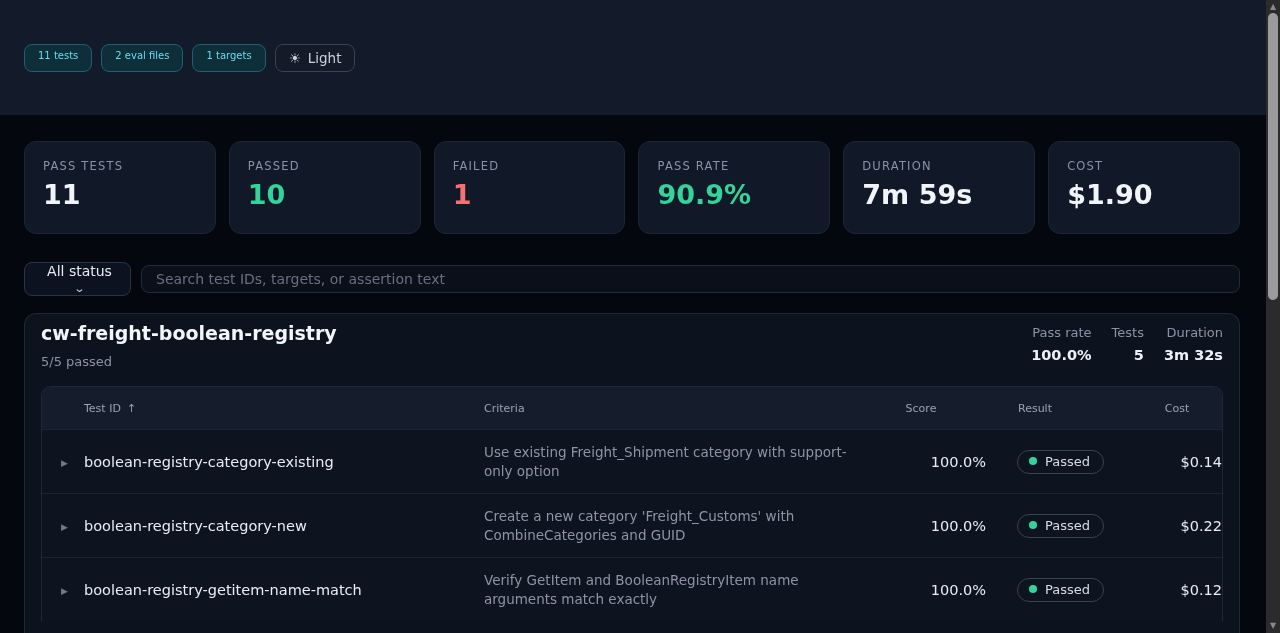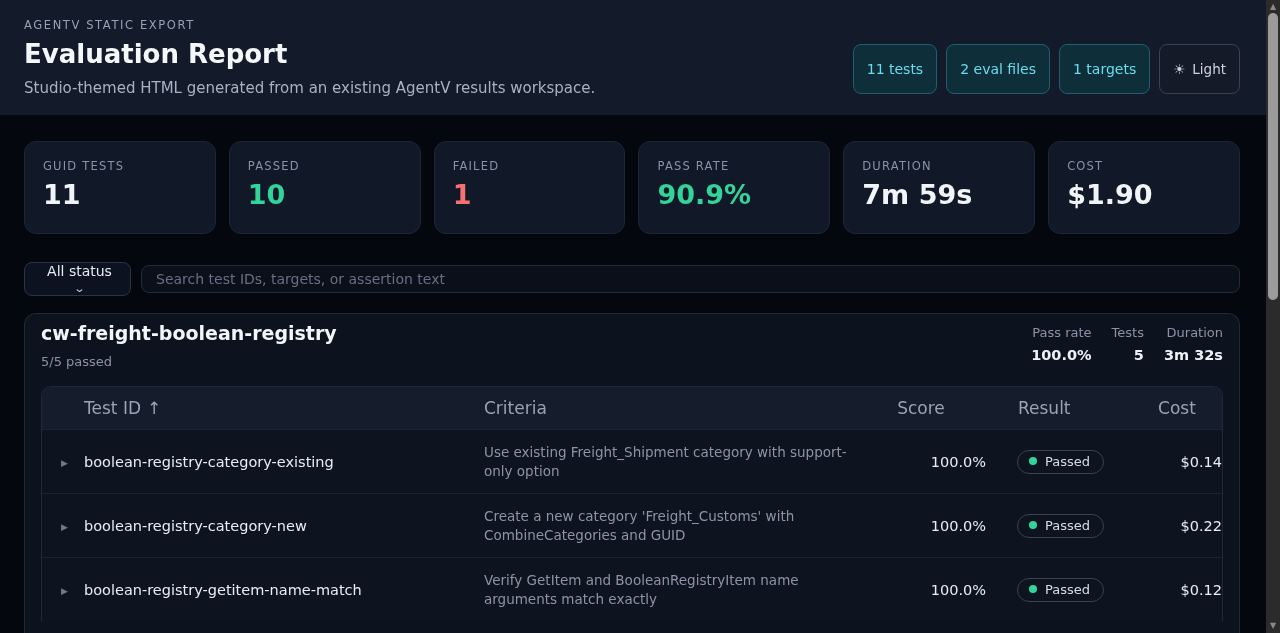--- a/index.html
+++ b/index.html
@@ -11,22 +11,22 @@
   .viewport { position:absolute; left:0; top:0; width:1266px; height:633px; overflow:hidden; }
 
   
   .hero { background:#131a29; padding:16px 26px 22px 24px; height:115px; }
   .hero-row { display:flex; justify-content:space-between; align-items:flex-start; }
   .eyebrow { font-size:11.5px; letter-spacing:1.6px; color:#98a1b3; margin-top:2px; }
   .title { font-size:26px; font-weight:bold; color:#f4f7fb; margin-top:7px; }
   .subtitle { font-size:15px; color:#a9b2c2; margin-top:10px; }
   .hero-badges { display:flex; gap:9px; margin-top:28px; }
   .badge {
-    font-size:14px; color:#69dcee; background:#0e2e3a;
-    border:1px solid #1f5f73; border-radius:8px; padding:16px 13px; white-space:nowrap;
+    font-size:10px; color:#69dcee; background:#0e2e3a;
+    border:1px solid #1f5f73; border-radius:8px; padding:5px 13px; white-space:nowrap;
   }
   .theme-btn {
     font-size:13.5px; color:#ccd2dc; background:#141a27;
     border:1px solid #39424f; border-radius:8px; padding:5px 13px;
     display:flex; align-items:center; gap:7px; cursor:pointer; white-space:nowrap;
   }
 
   
   .stats { display:flex; gap:13px; padding:26px 26px 0 24px; }
   .card {
@@ -65,21 +65,21 @@
 
   
   .table {
     margin:3px 16px 0 16px; border:1px solid #1f2836; border-radius:10px 10px 0 0;
     border-bottom:none; overflow:hidden;
   }
   .tr {
     display:grid; grid-template-columns:26px 392px 1fr 130px 146px 90px;
     align-items:center;
   }
-  .thead { background:#151c2b; height:42px; color:#9aa3b3; font-size:17px; }
+  .thead { background:#151c2b; height:42px; color:#9aa3b3; font-size:11px; }
   .th-testid { padding-left:16px; }
   .th-criteria { padding-left:24px; }
   .th-score, .th-cost { text-align:center; }
   .th-result { padding-left:32px; }
   .sort-arrow { margin-left:6px; color:#9aa3b3; }
   .row { background:#0d131f; height:64px; border-top:1px solid #1b2330; font-size:14.5px; }
   .caret-cell { text-align:right; color:#6f7989; font-size:9px; cursor:pointer; padding-top:2px; }
   .cell-testid { padding-left:16px; color:#e8edf4; }
   .cell-criteria { padding:0 0 0 24px; color:#8b95a6; font-size:13.5px; line-height:19px; }
   .cell-score { text-align:right; color:#e8edf4; }
@@ -105,40 +105,35 @@
     background:#9b9b9b; border-radius:6px;
   }
 </style>
 </head>
 <body>
 
 <div class="viewport">
 
   <div class="hero">
     <div class="hero-row">
-      <div>
-        <div class="eyebrow">AGENTV STATIC EXPORT</div>
-        <div class="title">Evaluation Report</div>
-        <div class="subtitle">Studio-themed HTML generated from an existing AgentV results workspace.</div>
-      </div>
       <div class="hero-badges">
         <div class="badge">11 tests</div>
         <div class="badge">2 eval files</div>
         <div class="badge">1 targets</div>
         <div class="theme-btn">
           <span>☀</span>
           <span>Light</span>
         </div>
       </div>
     </div>
   </div>
 
   <div class="stats">
     <div class="card">
-      <div class="card-label">GUID TESTS</div>
+      <div class="card-label">PASS TESTS</div>
       <div class="card-value">11</div>
     </div>
     <div class="card">
       <div class="card-label">PASSED</div>
       <div class="card-value" style="color:#34d399">10</div>
     </div>
     <div class="card">
       <div class="card-label">FAILED</div>
       <div class="card-value" style="color:#f87171">1</div>
     </div>

